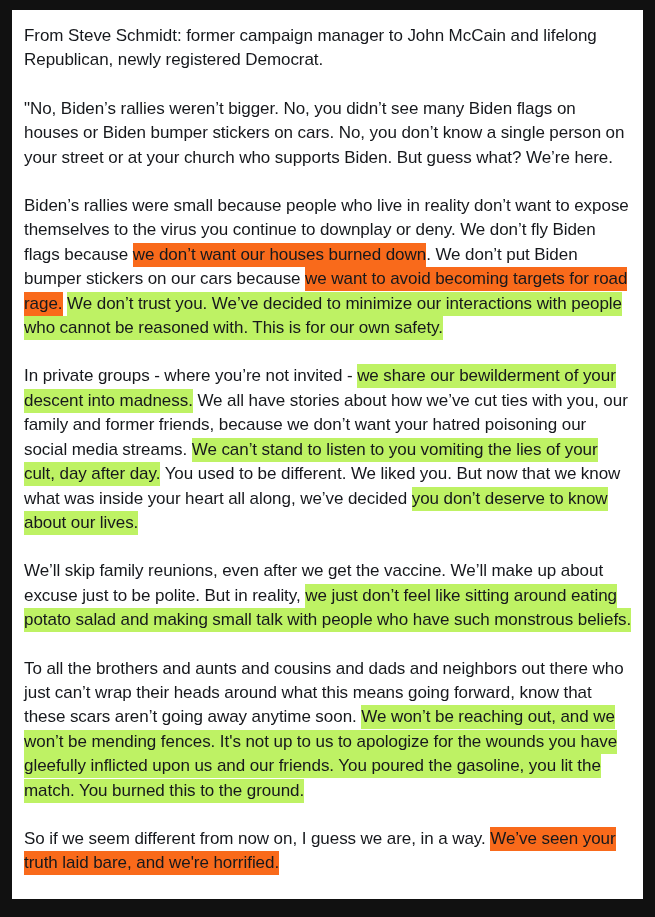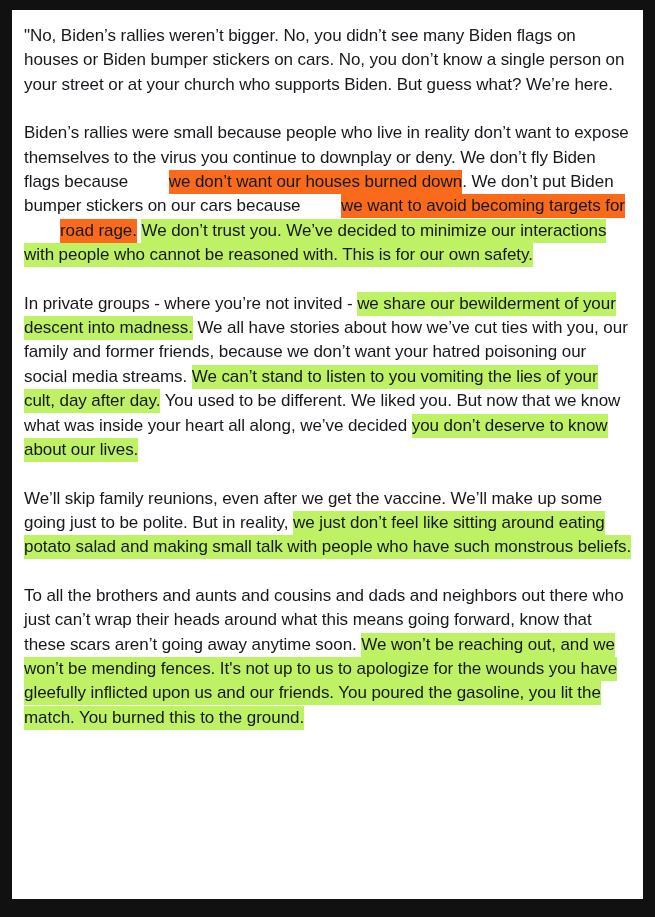--- a/index.html
+++ b/index.html
@@ -56,32 +56,33 @@
 
   
   span.hl {
     padding: 2px 0 3px 0;
     -webkit-box-decoration-break: clone;
     box-decoration-break: clone;
     color: #16181c;
   }
   span.hl-orange {
     background-color: #f96a1b;
-    margin-left: 36px;
   }
   span.hl-cyan {
     background-color: #bef264;
   }
 </style>
 </head>
 <body>
 
 <div id="screenshot">
   <div id="page">
     <article id="post-body">
+        <p class="para"><span class="plain">From Steve Schmidt: former campaign manager to John McCain and lifelong Republican, newly registered Democrat.</span></p>
         <p class="para"><span class="plain">"No, Biden’s rallies weren’t bigger. No, you didn’t see many Biden flags on houses or Biden bumper stickers on cars. No, you don’t know a single person on your street or at your church who supports Biden. But guess what? We’re here.</span></p>
         <p class="para"><span class="plain">Biden’s rallies were small because people who live in reality don’t want to expose themselves to the virus you continue to downplay or deny. We don’t fly Biden flags because </span><span class="hl hl-orange">we don’t want our houses burned down</span><span class="plain">. We don’t put Biden bumper stickers on our cars because </span><span class="hl hl-orange">we want to avoid becoming targets for road rage.</span><span class="plain"> </span><span class="hl hl-cyan">We don’t trust you. We’ve decided to minimize our interactions with people who cannot be reasoned with. This is for our own safety.</span></p>
         <p class="para"><span class="plain">In private groups - where you’re not invited - </span><span class="hl hl-cyan">we share our bewilderment of your descent into madness.</span><span class="plain"> We all have stories about how we’ve cut ties with you, our family and former friends, because we don’t want your hatred poisoning our social media streams. </span><span class="hl hl-cyan">We can’t stand to listen to you vomiting the lies of your cult, day after day.</span><span class="plain"> You used to be different. We liked you. But now that we know what was inside your heart all along, we’ve decided </span><span class="hl hl-cyan">you don’t deserve to know about our lives.</span></p>
-        <p class="para"><span class="plain">We’ll skip family reunions, even after we get the vaccine. We’ll make up some going just to be polite. But in reality, </span><span class="hl hl-cyan">we just don’t feel like sitting around eating potato salad and making small talk with people who have such monstrous beliefs.</span></p>
+        <p class="para"><span class="plain">We’ll skip family reunions, even after we get the vaccine. We’ll make up about excuse just to be polite. But in reality, </span><span class="hl hl-cyan">we just don’t feel like sitting around eating potato salad and making small talk with people who have such monstrous beliefs.</span></p>
         <p class="para"><span class="plain">To all the brothers and aunts and cousins and dads and neighbors out there who just can’t wrap their heads around what this means going forward, know that these scars aren’t going away anytime soon. </span><span class="hl hl-cyan">We won’t be reaching out, and we won’t be mending fences. It's not up to us to apologize for the wounds you have gleefully inflicted upon us and our friends. You poured the gasoline, you lit the match. You burned this to the ground.</span></p>
+        <p class="para"><span class="plain">So if we seem different from now on, I guess we are, in a way. </span><span class="hl hl-orange">We’ve seen your truth laid bare, and we're horrified.</span></p>
       </article>
   </div>
 </div>
 
 </body></html>

